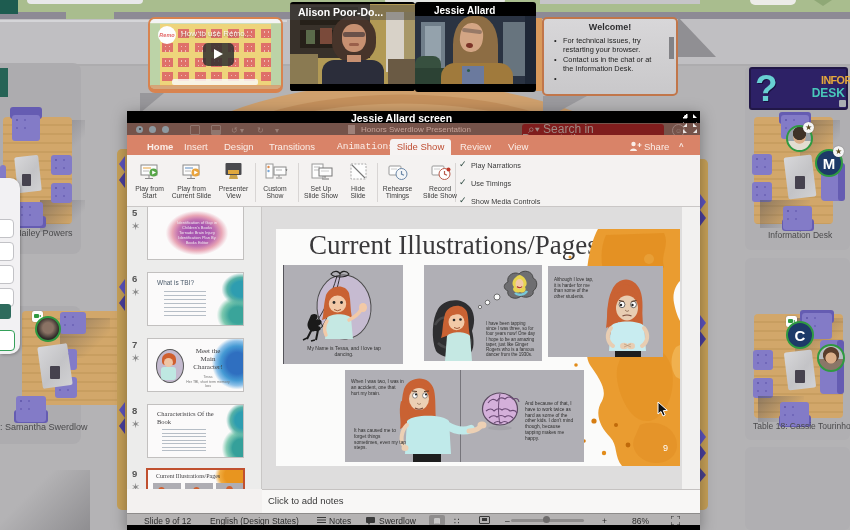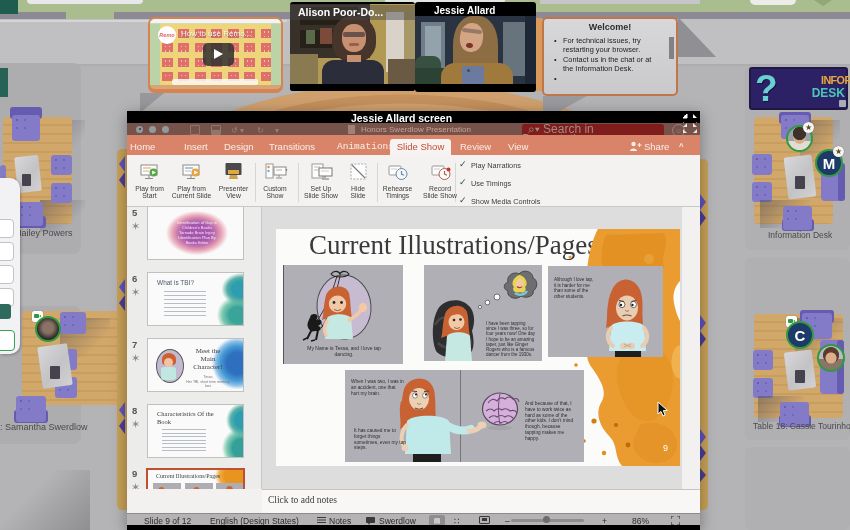--- a/index.html
+++ b/index.html
@@ -277,21 +277,21 @@
       <div class="abs" style="left:148px;top:3px;color:#9a7f76;font-size:8px;">▾</div>
       <div class="abs" style="left:221px;top:2px;width:7px;height:9px;background:#c8b0a8;opacity:.5;"></div>
       <div class="abs" style="left:234px;top:2.5px;color:#c5a399;font-size:8px;">Honors Swerdlow Presentation</div>
       <div class="abs" style="left:395px;top:1.5px;width:142px;height:18px;background:#7f1d1d;border-radius:3px;color:#a08a84;font-size:12px;line-height:10px;">
         <span style="margin-left:6px;">⌕▾ Search in Presentation</span>
       </div>
       <div class="abs" style="left:545px;top:1px;width:11px;height:11px;border:1px solid #9a807a;border-radius:50%;color:#9a807a;font-size:7px;text-align:center;line-height:11px;">☺</div>
     </div>
 
     <div class="abs" style="left:0;top:24px;width:573px;height:20px;background:#d98368;color:#fbeee8;font-size:9.5px;">
-      <div class="abs" style="left:3px;top:6px;">Home</div>
+      <div class="abs" style="left:20px;top:6px;font-weight:bold;">Home</div>
       <div class="abs" style="left:57px;top:6px;">Insert</div>
       <div class="abs" style="left:97px;top:6px;">Design</div>
       <div class="abs" style="left:142px;top:6px;">Transitions</div>
       <div class="abs" style="left:210px;top:6px;font-family:Liberation Mono, monospace;">Animations</div>
       <div class="abs" style="left:263px;top:4px;width:61px;height:16px;background:#f6f3f2;border-radius:3px 3px 0 0;color:#bf4c30;text-align:center;line-height:16px;">Slide Show</div>
       <div class="abs" style="left:333px;top:6px;">Review</div>
       <div class="abs" style="left:381px;top:6px;">View</div>
       <svg class="abs" style="left:502px;top:6px;" width="13" height="10" viewBox="0 0 13 10">
           <circle cx="4.5" cy="3" r="2.2" fill="#fbeee8"></circle>
           <path d="M1 10 C1 6.5 8 6.5 8 10 Z" fill="#fbeee8"></path>
@@ -568,21 +568,21 @@
       <div class="abs" style="left:75px;top:150px;width:54px;color:#2e2e2e;font-size:4.8px;line-height:5.8px;">When I was two, I was in an accident, one that hurt my brain.</div>
       <div class="abs" style="left:78px;top:199px;width:52px;color:#2e2e2e;font-size:4.8px;line-height:5.8px;">It has caused me to forget things sometimes, even my tap steps.</div>
       <div class="abs" style="left:249px;top:172px;width:52px;color:#2e2e2e;font-size:4.8px;line-height:5.8px;">And because of that, I have to work twice as hard as some of the other kids. I don't mind though, because tapping makes me happy.</div>
 
       <svg class="abs" style="left:381px;top:172px;" width="12" height="17" viewBox="0 0 12 17">
           <path d="M1 1 L1 13 L4 10.5 L6 15 L8.2 14 L6.3 9.6 L10.3 9.3 Z" fill="#111" stroke="#fff" stroke-width="1"></path>
         </svg>
     </div>
 
     <div class="abs" style="left:135px;top:378px;width:438px;height:24px;background:#f8f7f6;border-top:1px solid #c5c2c1;box-sizing:border-box;"></div>
-    <div class="abs" style="left:141px;top:384px;color:#3a3a3a;font-size:9.5px;font-family:Liberation Serif, serif;">Click to add notes</div>
+    <div class="abs" style="left:141px;top:384px;color:#3a3a3a;font-size:9.5px;">Click to add notes</div>
 
     <div class="abs" style="left:0;top:402px;width:573px;height:12px;background:#b5b3b3;border-top:1px solid #8e8c8b;box-sizing:border-box;color:#2b2b2b;font-size:8.5px;">
       <div class="abs" style="left:17px;top:1.5px;">Slide 9 of 12</div>
       <div class="abs" style="left:83px;top:1.5px;">English (Design States)</div>
       <div class="abs" style="left:190px;top:3px;width:9px;height:1.2px;background:#3a3a3a;box-shadow:0 2.5px #3a3a3a,0 5px #3a3a3a;"></div>
         <div class="abs" style="left:202px;top:1.5px;">Notes</div>
       <div class="abs" style="left:239px;top:3px;width:9px;height:6px;background:#3a3a3a;border-radius:1px;"></div>
         <div class="abs" style="left:241px;top:8.5px;border-left:1.5px solid transparent;border-right:1.5px solid transparent;border-top:2.5px solid #3a3a3a;"></div>
         <div class="abs" style="left:252px;top:1.5px;">Swerdlow</div>
       <div class="abs" style="left:302px;top:0.5px;width:16px;height:11px;background:#8f8d8d;border-radius:2px;color:#f5f5f5;text-align:center;line-height:11px;font-size:7px;">▤</div>

